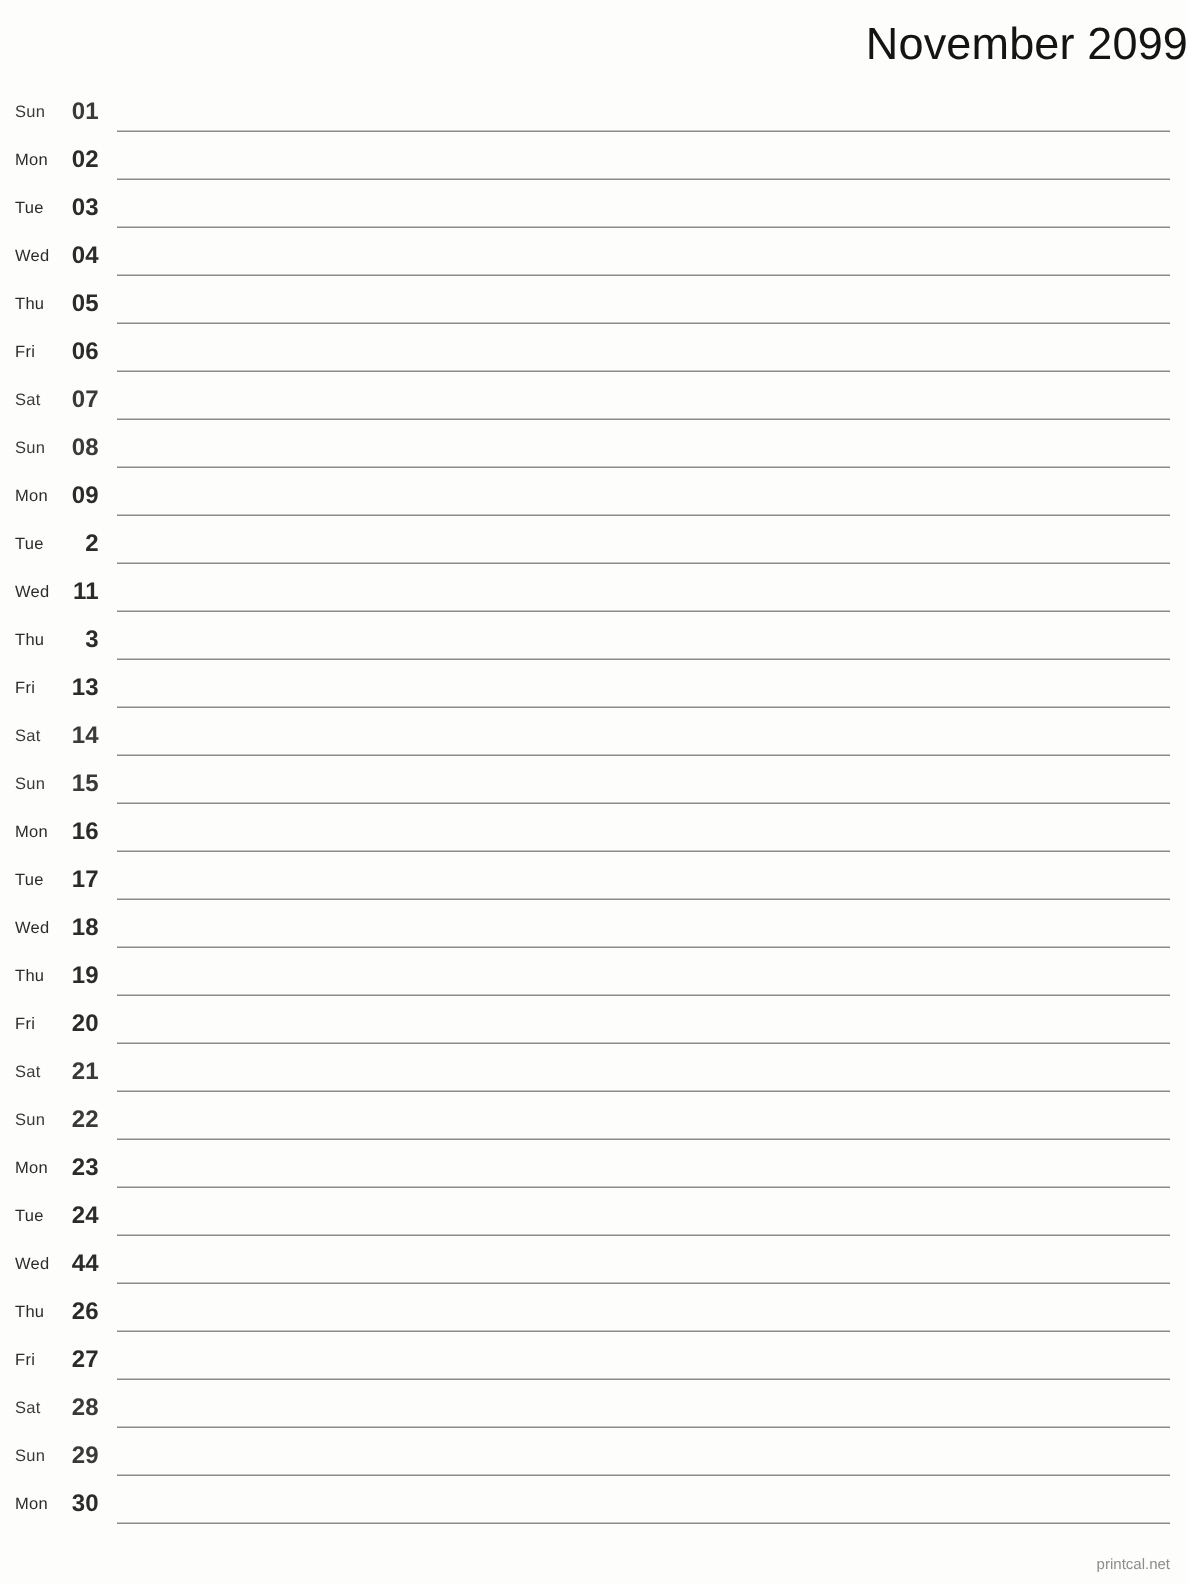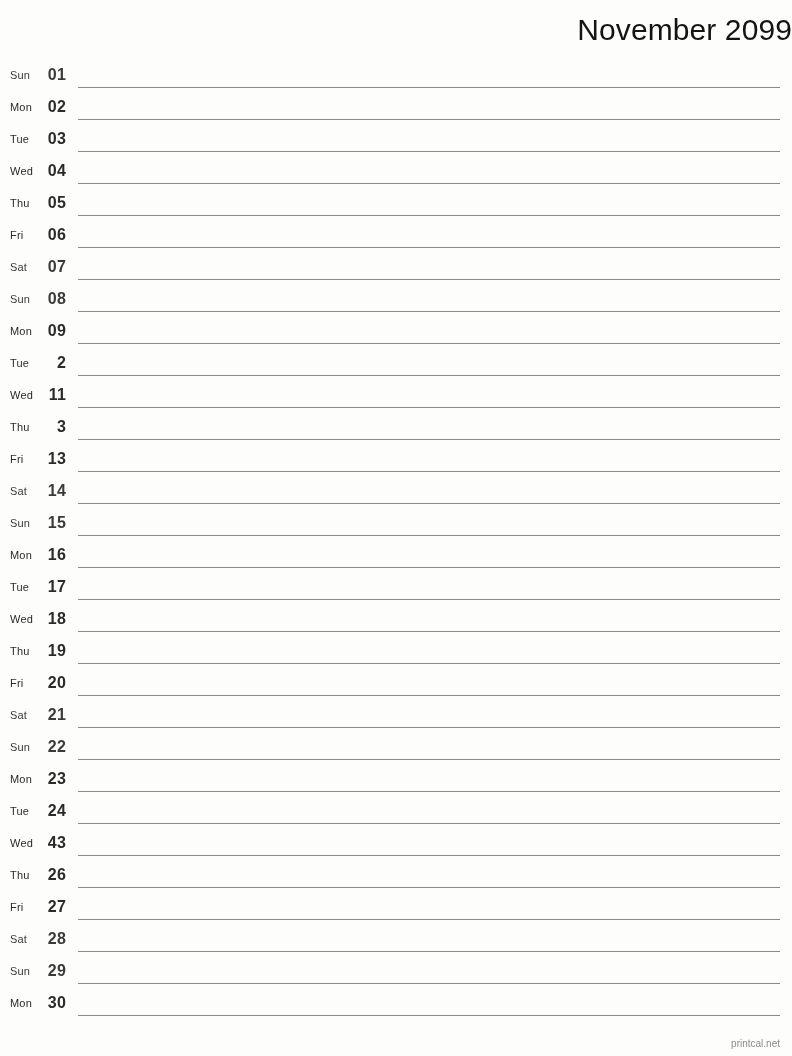--- a/index.html
+++ b/index.html
@@ -210,21 +210,21 @@
         <span class="daynum">23</span>
         <div class="rule"></div>
       </div>
       <div class="row">
         <span class="daylabel">Tue</span>
         <span class="daynum">24</span>
         <div class="rule"></div>
       </div>
       <div class="row">
         <span class="daylabel">Wed</span>
-        <span class="daynum">43</span>
+        <span class="daynum">44</span>
         <div class="rule"></div>
       </div>
       <div class="row">
         <span class="daylabel">Thu</span>
         <span class="daynum">26</span>
         <div class="rule"></div>
       </div>
       <div class="row">
         <span class="daylabel">Fri</span>
         <span class="daynum">27</span>

